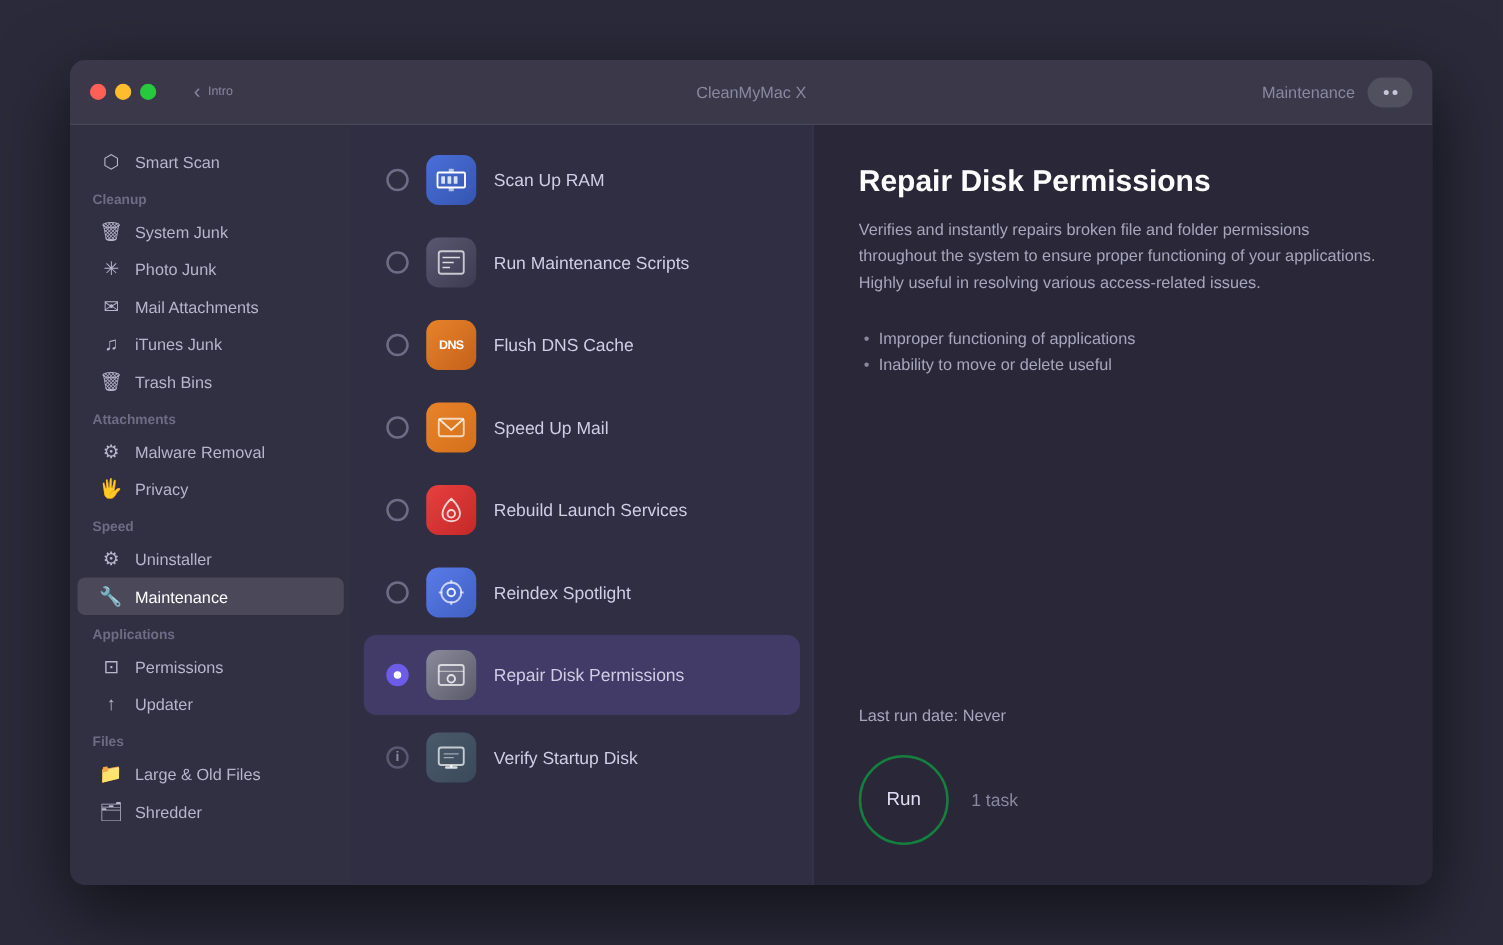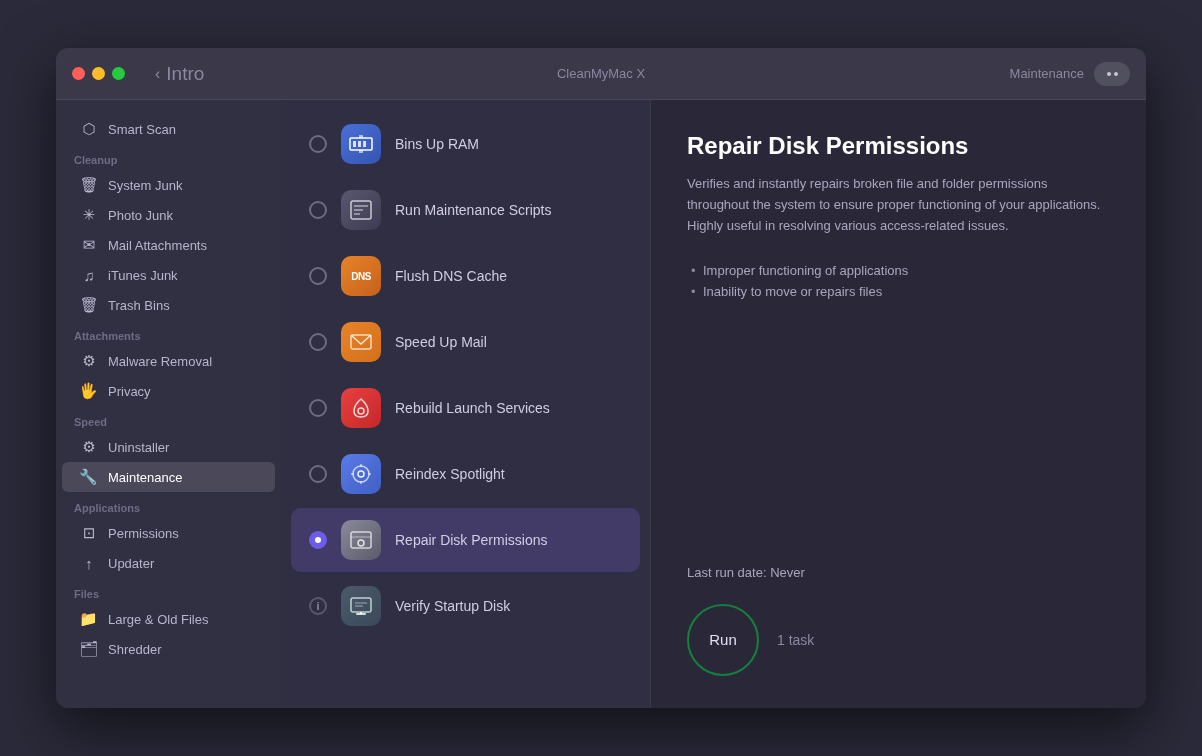--- a/index.html
+++ b/index.html
@@ -274,21 +274,21 @@
 
   <div class="title-bar">
     <div class="title-bar-inner">
       <div class="traffic-lights">
         <div class="traffic-light tl-red"></div>
         <div class="traffic-light tl-yellow"></div>
         <div class="traffic-light tl-green"></div>
       </div>
       <div style="display:flex; align-items:center; gap:6px; margin-left:10px;">
         <span style="color:#8a87a0; font-size:16px;">‹</span>
-        <span style="color:#8a87a0; font-size:19px;">Intro</span>
+        <span style="color:#8a87a0; font-size:10px;">Intro</span>
       </div>
       <div class="header-center">
         <span>CleanMyMac X</span>
       </div>
       <div style="margin-left:auto; display:flex; align-items:center; gap:10px;">
         <span style="color:#8a87a0; font-size:13px;">Maintenance</span>
         <div class="dots-btn">
           <div class="dot-small"></div>
           <div class="dot-small"></div>
         </div>
@@ -375,21 +375,21 @@
         <div class="list-item-icon icon-ram">
           <svg width="26" height="20" viewBox="0 0 26 20" fill="none">
             <rect x="2" y="4" width="22" height="12" rx="1" stroke="white" stroke-width="1.5" fill="none"></rect>
             <rect x="5" y="7" width="3" height="6" rx="0.5" fill="white" opacity="0.8"></rect>
             <rect x="10" y="7" width="3" height="6" rx="0.5" fill="white" opacity="0.8"></rect>
             <rect x="15" y="7" width="3" height="6" rx="0.5" fill="white" opacity="0.8"></rect>
             <rect x="11" y="1" width="4" height="3" rx="0.5" fill="white" opacity="0.6"></rect>
             <rect x="11" y="16" width="4" height="3" rx="0.5" fill="white" opacity="0.6"></rect>
           </svg>
         </div>
-        <span>Bins Up RAM</span>
+        <span>Scan Up RAM</span>
       </div>
 
       <div class="list-item">
         <div class="list-item-radio"></div>
         <div class="list-item-icon icon-scripts">
           <svg width="24" height="22" viewBox="0 0 24 22" fill="none">
             <rect x="2" y="2" width="20" height="18" rx="2" stroke="white" stroke-width="1.5" fill="none" opacity="0.7"></rect>
             <line x1="5" y1="7" x2="19" y2="7" stroke="white" stroke-width="1.2" opacity="0.8"></line>
             <line x1="5" y1="11" x2="14" y2="11" stroke="white" stroke-width="1.2" opacity="0.8"></line>
             <line x1="5" y1="15" x2="11" y2="15" stroke="white" stroke-width="1.2" opacity="0.8"></line>
@@ -468,21 +468,21 @@
         </div>
         <span>Verify Startup Disk</span>
       </div>
     </div>
 
     <div class="detail-panel">
       <h1 class="detail-title">Repair Disk Permissions</h1>
       <p class="detail-desc">Verifies and instantly repairs broken file and folder permissions throughout the system to ensure proper functioning of your applications. Highly useful in resolving various access-related issues.</p>
       <ul class="detail-bullets">
         <li>Improper functioning of applications</li>
-        <li>Inability to move or repairs files</li>
+        <li>Inability to move or delete useful</li>
       </ul>
       <div class="detail-footer">
         <p class="last-run">
           <span>Last run date:</span>&nbsp;<span>Never</span>
         </p>
         <div class="run-area">
           <button class="run-btn">Run</button>
           <span class="task-count">1 task</span>
         </div>
       </div>

